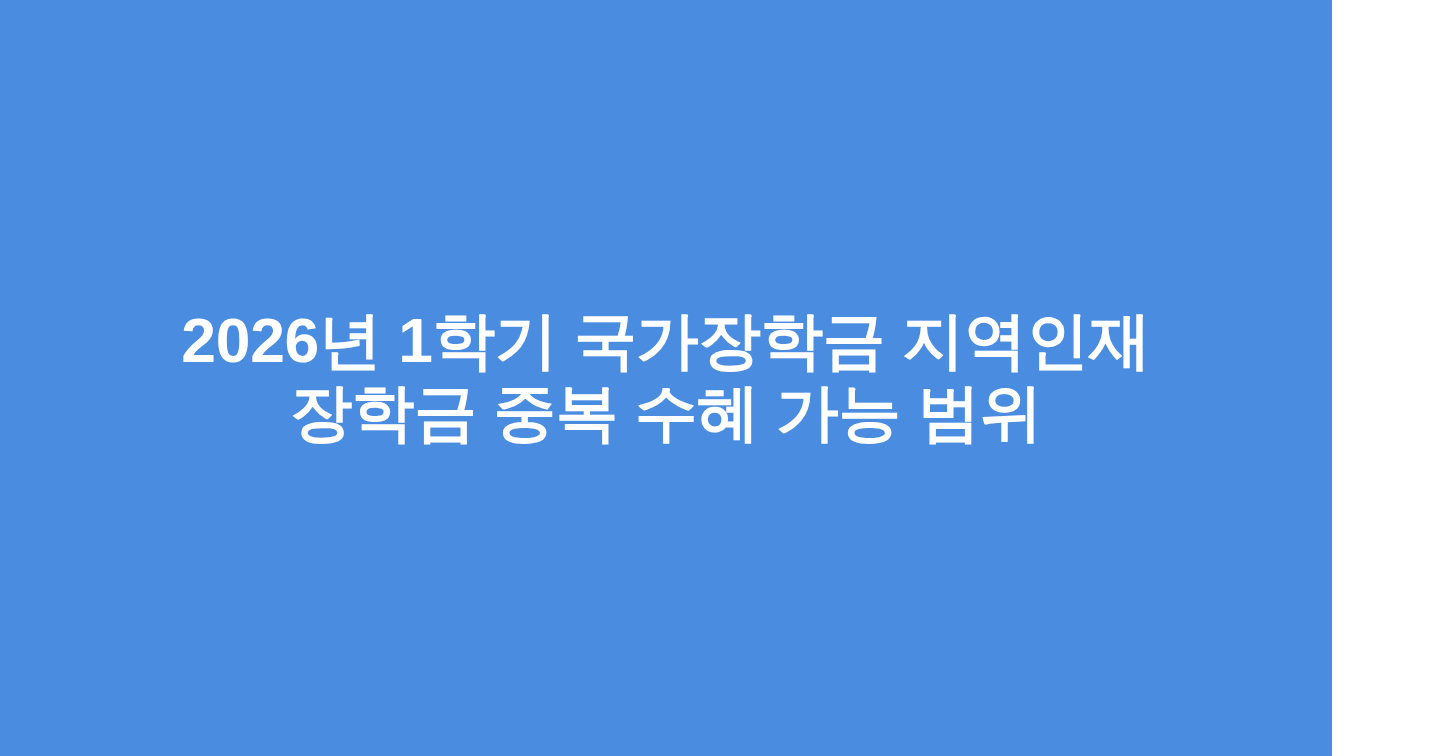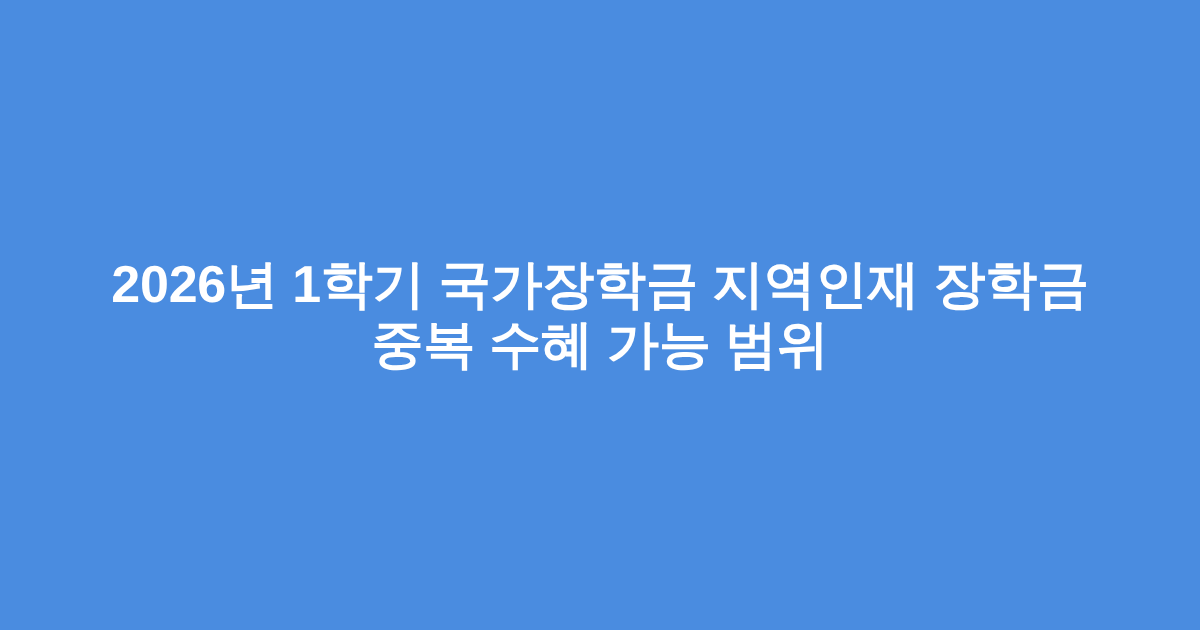--- a/index.html
+++ b/index.html
@@ -12,21 +12,21 @@
     width: 1200px;
     height: 630px;
     overflow: hidden;
     font-family: "Liberation Sans", "DejaVu Sans", sans-serif;
     background: #ffffff;
   }
 
   .og-card {
     position: relative;
     box-sizing: border-box;
-    width: 1200px;
+    width: 1110px;
     height: 630px;
     display: flex;
     align-items: center;
     justify-content: center;
     background-color: #4a8ce0;
     padding: 0 72px;
   }
 
   .card-title-block {
     width: 100%;

